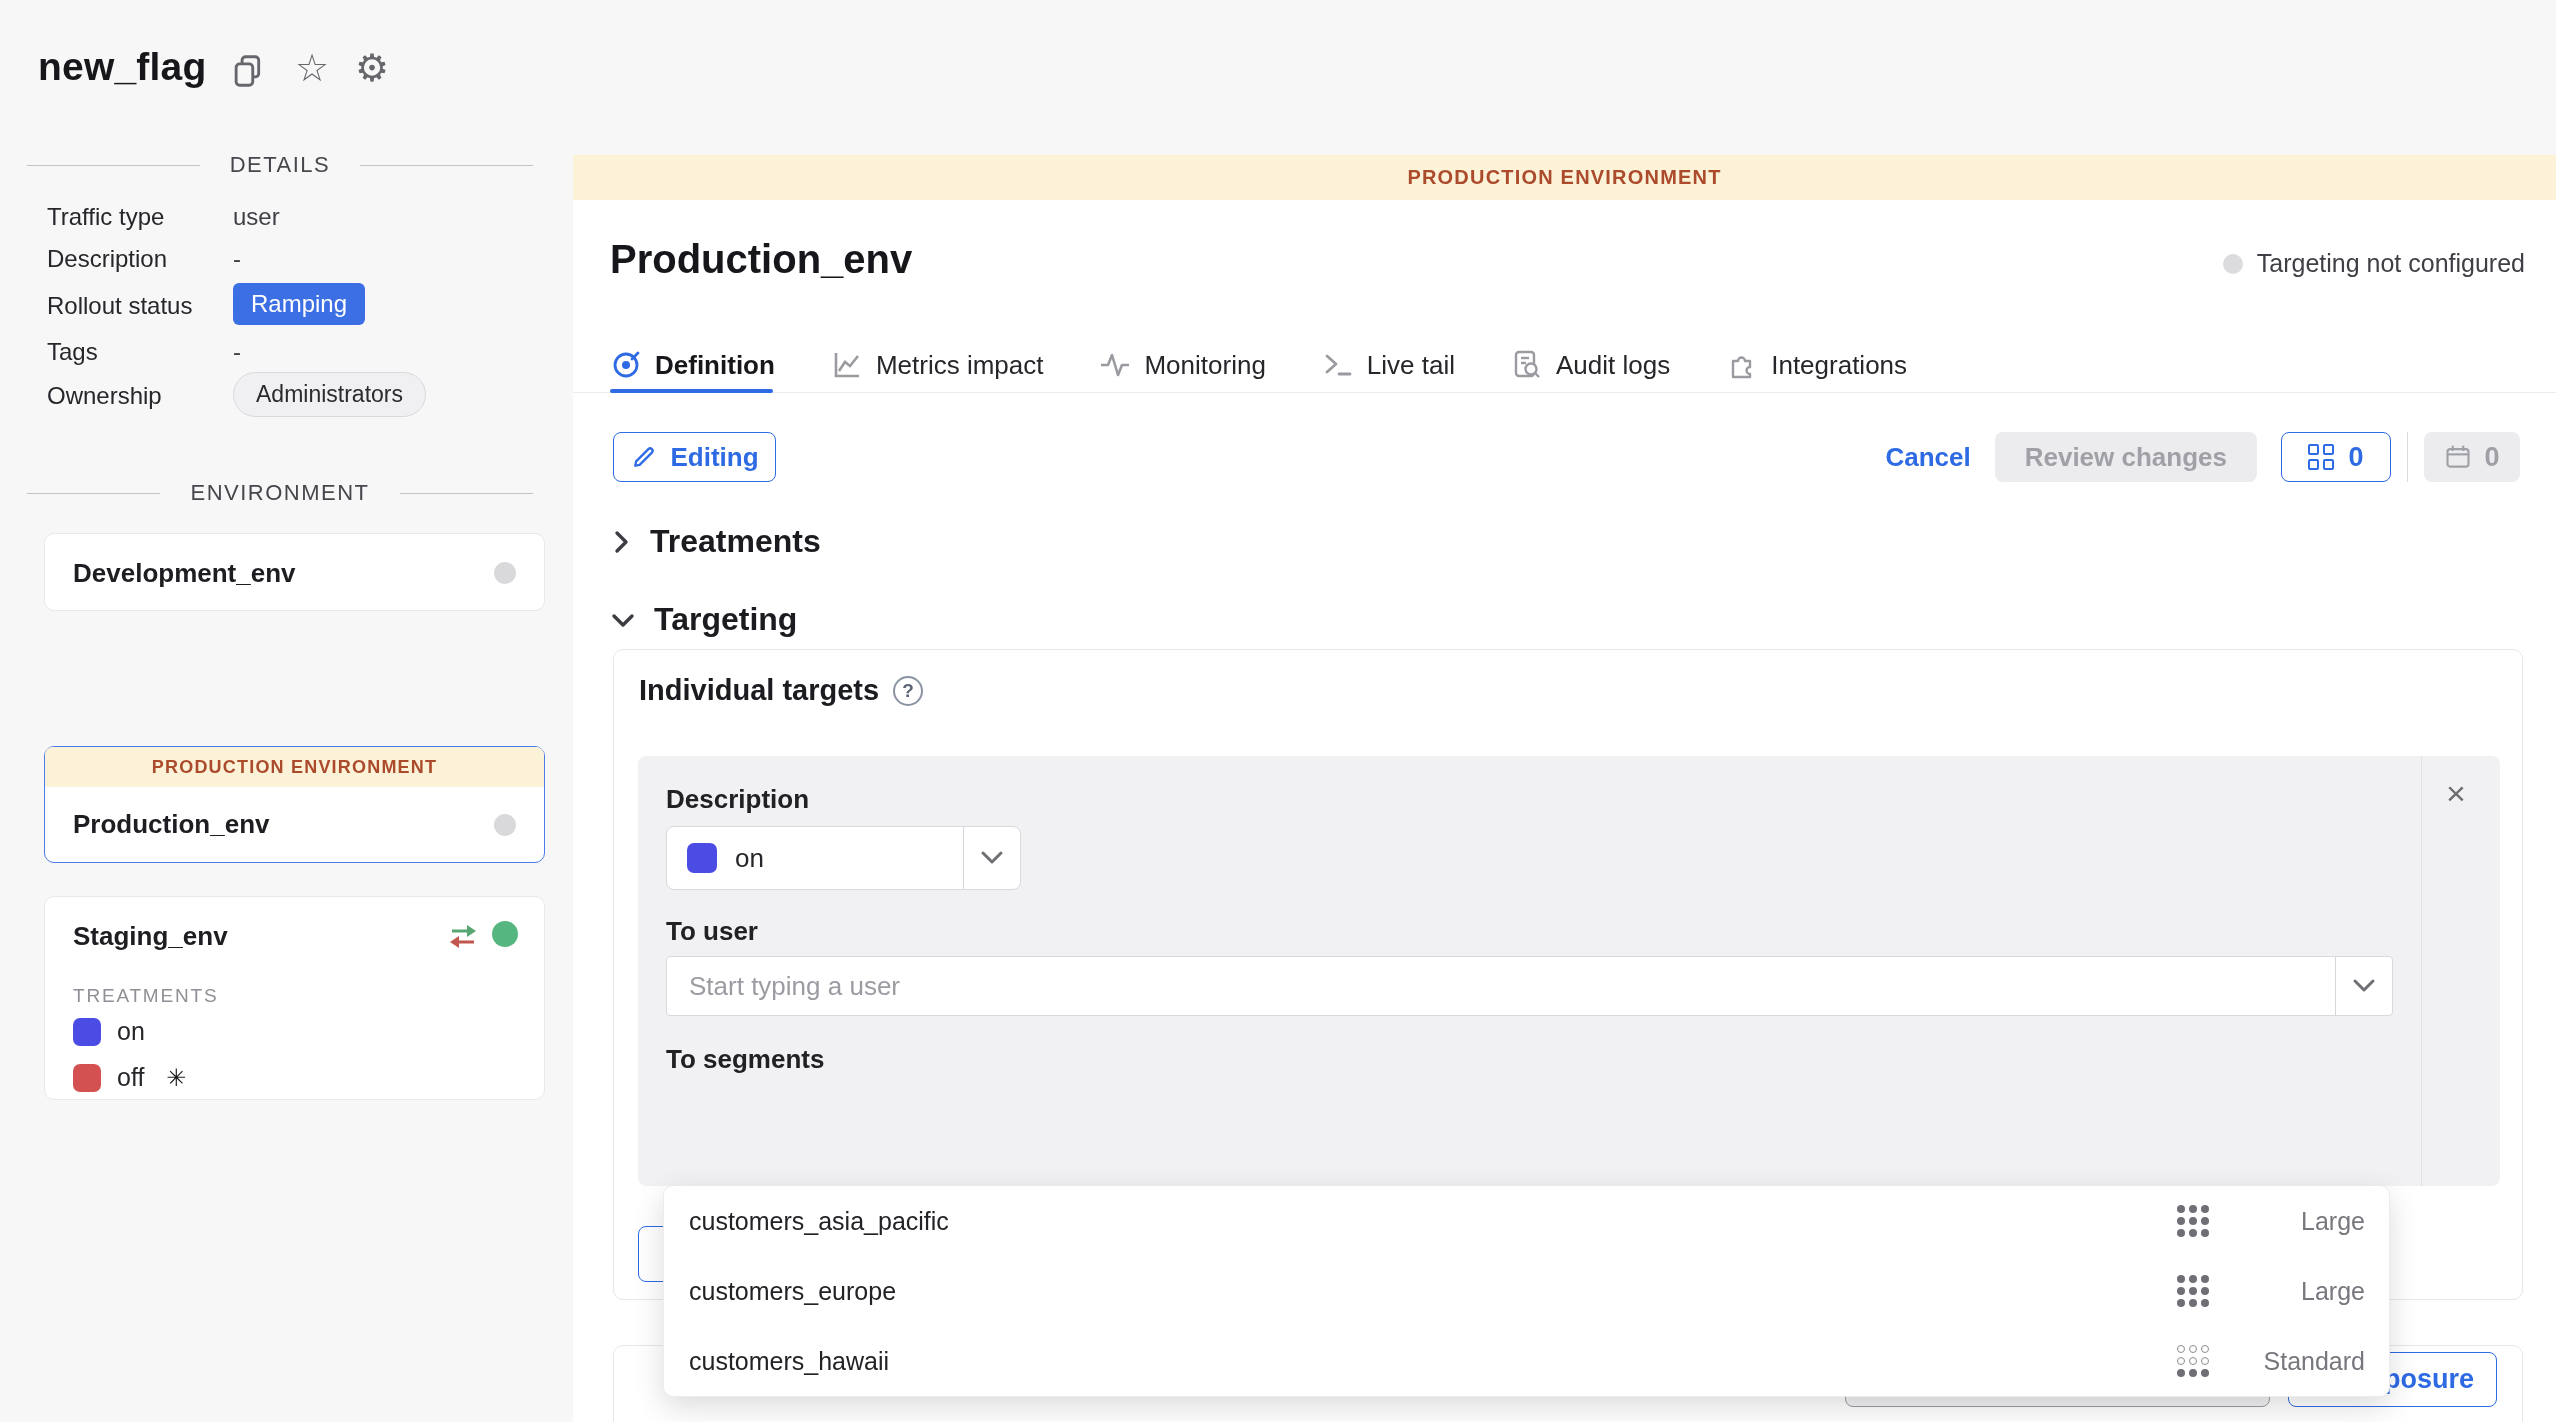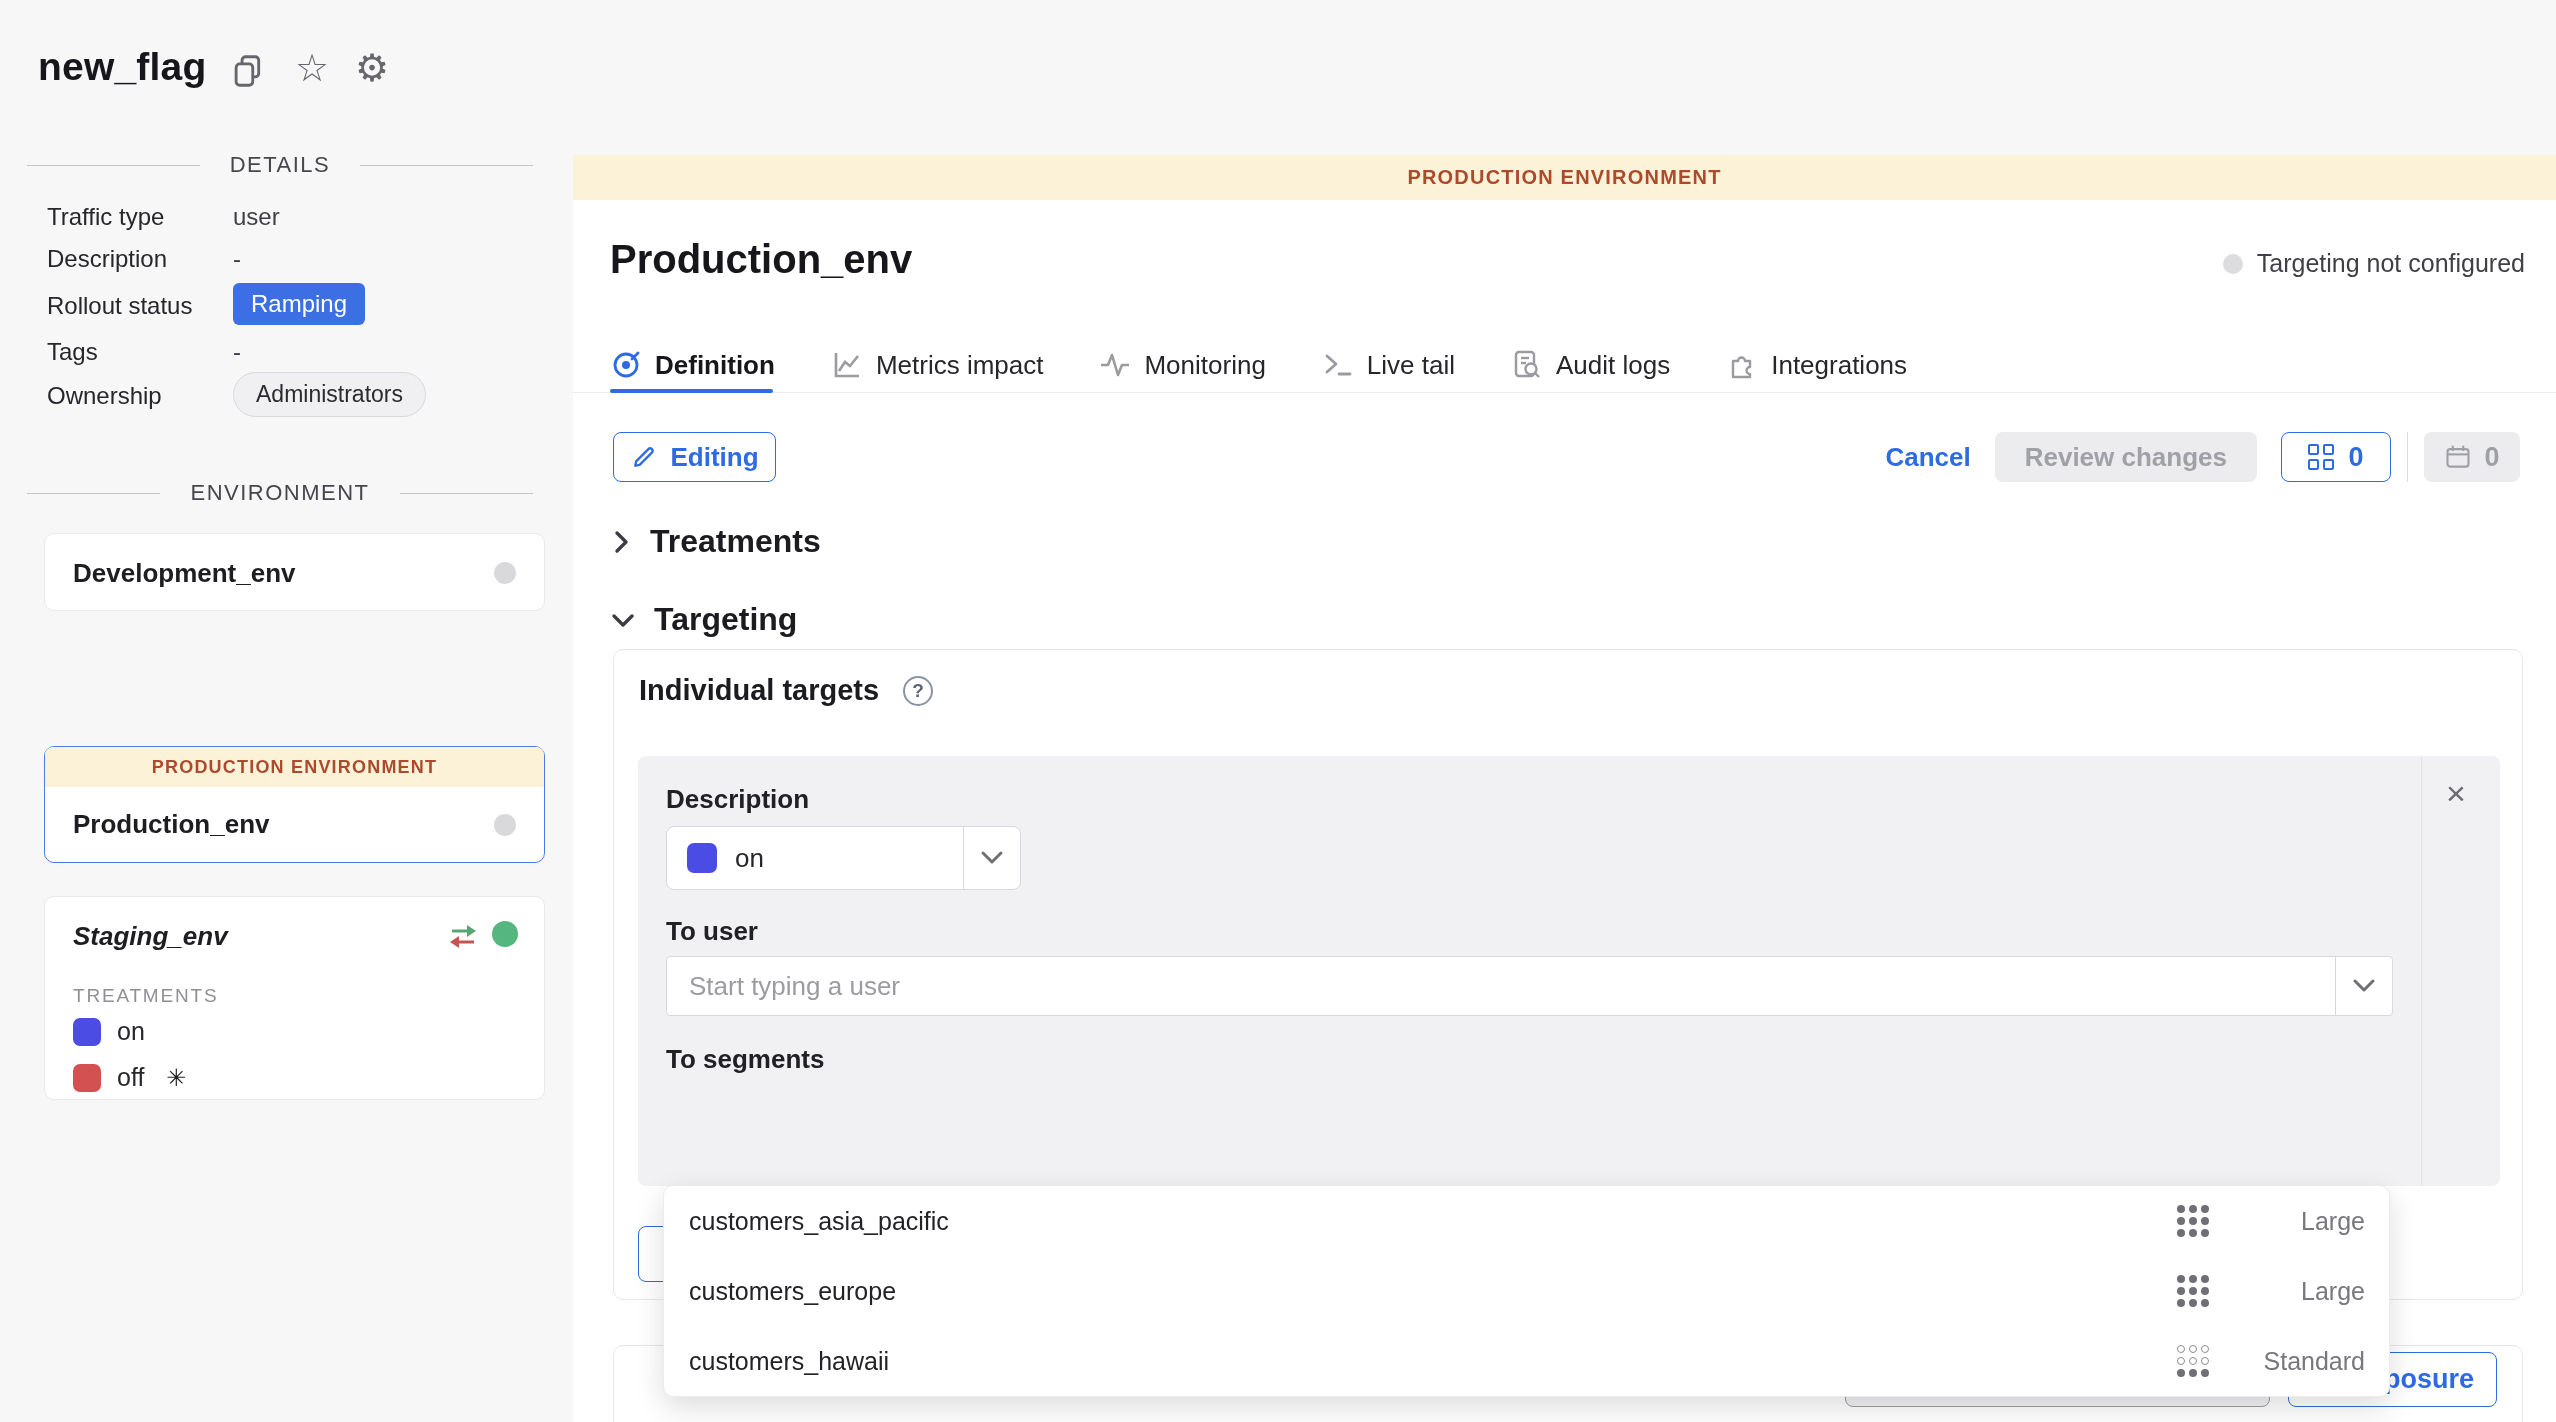--- a/index.html
+++ b/index.html
@@ -38,21 +38,21 @@
   .env-name { font-size:26px; font-weight:600; color:#1d1d22; }
   .env-dot { position:absolute; right:28px; top:50%; transform:translateY(-50%); width:22px; height:22px; border-radius:50%; background:#d9d9dc; }
   #env-dev { top:533px; height:78px; }
   #env-test { top:641px; height:78px; }
   .env-name-row { position:relative; height:78px; display:flex; align-items:center; padding-left:28px; }
   #env-prod { top:746px; height:117px; border:1.5px solid #4b7be8; }
   .env-banner { height:40px; background:#fbf2d8; border-radius:8px 8px 0 0; display:flex; align-items:center; justify-content:center;
                 font-size:18px; font-weight:700; letter-spacing:1.2px; color:#ac4a2c; }
   #env-prod .env-name-row { height:75px; }
   #env-staging { top:896px; height:204px; }
-  #staging-name-row { position:relative; display:flex; padding:24px 0 0 28px;font-style:italic; }
+  #staging-name-row { position:relative; display:flex; padding:24px 0 0 28px; }
   #staging-swap-icon { position:absolute; right:64px; top:22px; }
   #staging-dot { position:absolute; right:26px; top:24px; width:26px; height:26px; border-radius:50%; background:#55b77f; }
   #treatments-label { position:absolute; left:28px; top:88px; font-size:19px; letter-spacing:1.8px; color:#8f8f96; font-weight:500; }
   .treat-row { position:absolute; left:28px; display:flex; align-items:center; gap:16px; font-size:25px; color:#26262b; }
   #treat-on { top:120px; } #treat-off { top:166px; }
   .treat-sq { width:28px; height:28px; border-radius:7px; }
   .sq-on { background:#4b4ce4; } .sq-off { background:#d45151; }
   #default-marker { font-size:24px; color:#1c1c1f; margin-left:6px; }
 
   
@@ -82,21 +82,21 @@
   .grid-ic span { border:2.5px solid #2d6ae3; border-radius:2px; }
   #tb-sep { width:1px; height:50px; background:#dcdcde; margin:0 -8px; }
   #btn-schedule { height:50px; width:96px; background:#ececee; border-radius:8px; display:flex; align-items:center; justify-content:center;
                   gap:12px; color:#9fa0a6; font-size:27px; font-weight:600; }
 
   .sec-head { position:absolute; left:37px; display:flex; align-items:center; gap:18px; font-size:32px; font-weight:700; color:#1b1b20; }
   #sec-treatments { top:368px; }
   #sec-targeting { top:446px; }
 
   #targeting-card { position:absolute; left:40px; top:494px; width:1910px; height:651px; background:#fff; border:1px solid #e7e7ea; border-radius:10px; }
-  #individual-targets { position:absolute; left:25px; top:24px; display:flex; align-items:center; gap:24px; font-size:29px; font-weight:700; color:#1b1b20; }
+  #individual-targets { position:absolute; left:25px; top:24px; display:flex; align-items:center; gap:14px; font-size:29px; font-weight:700; color:#1b1b20; }
   #help-icon { width:30px; height:30px; border:2px solid #8a93a3; border-radius:50%; font-size:19px; font-weight:600; color:#5b6575;
                display:flex; align-items:center; justify-content:center; }
   #target-gray-card { position:absolute; left:24px; top:106px; width:1862px; height:430px; background:#f1f1f3; border-radius:8px; }
   #gray-divider { position:absolute; left:1783px; top:0; bottom:0; width:1px; background:#e2e2e5; }
   #close-target { position:absolute; left:1808px; top:20px; font-size:34px; color:#6b6b71; line-height:1; }
 
   .field-label { position:absolute; left:28px; font-size:26px; font-weight:700; color:#202025; }
   #lbl-description { top:28px; } #lbl-touser { top:160px; } #lbl-tosegments { top:288px; }
 
   #treatment-select { position:absolute; left:28px; top:70px; width:355px; height:64px; background:#fff; border:1px solid #d9d9dd; border-radius:8px;

